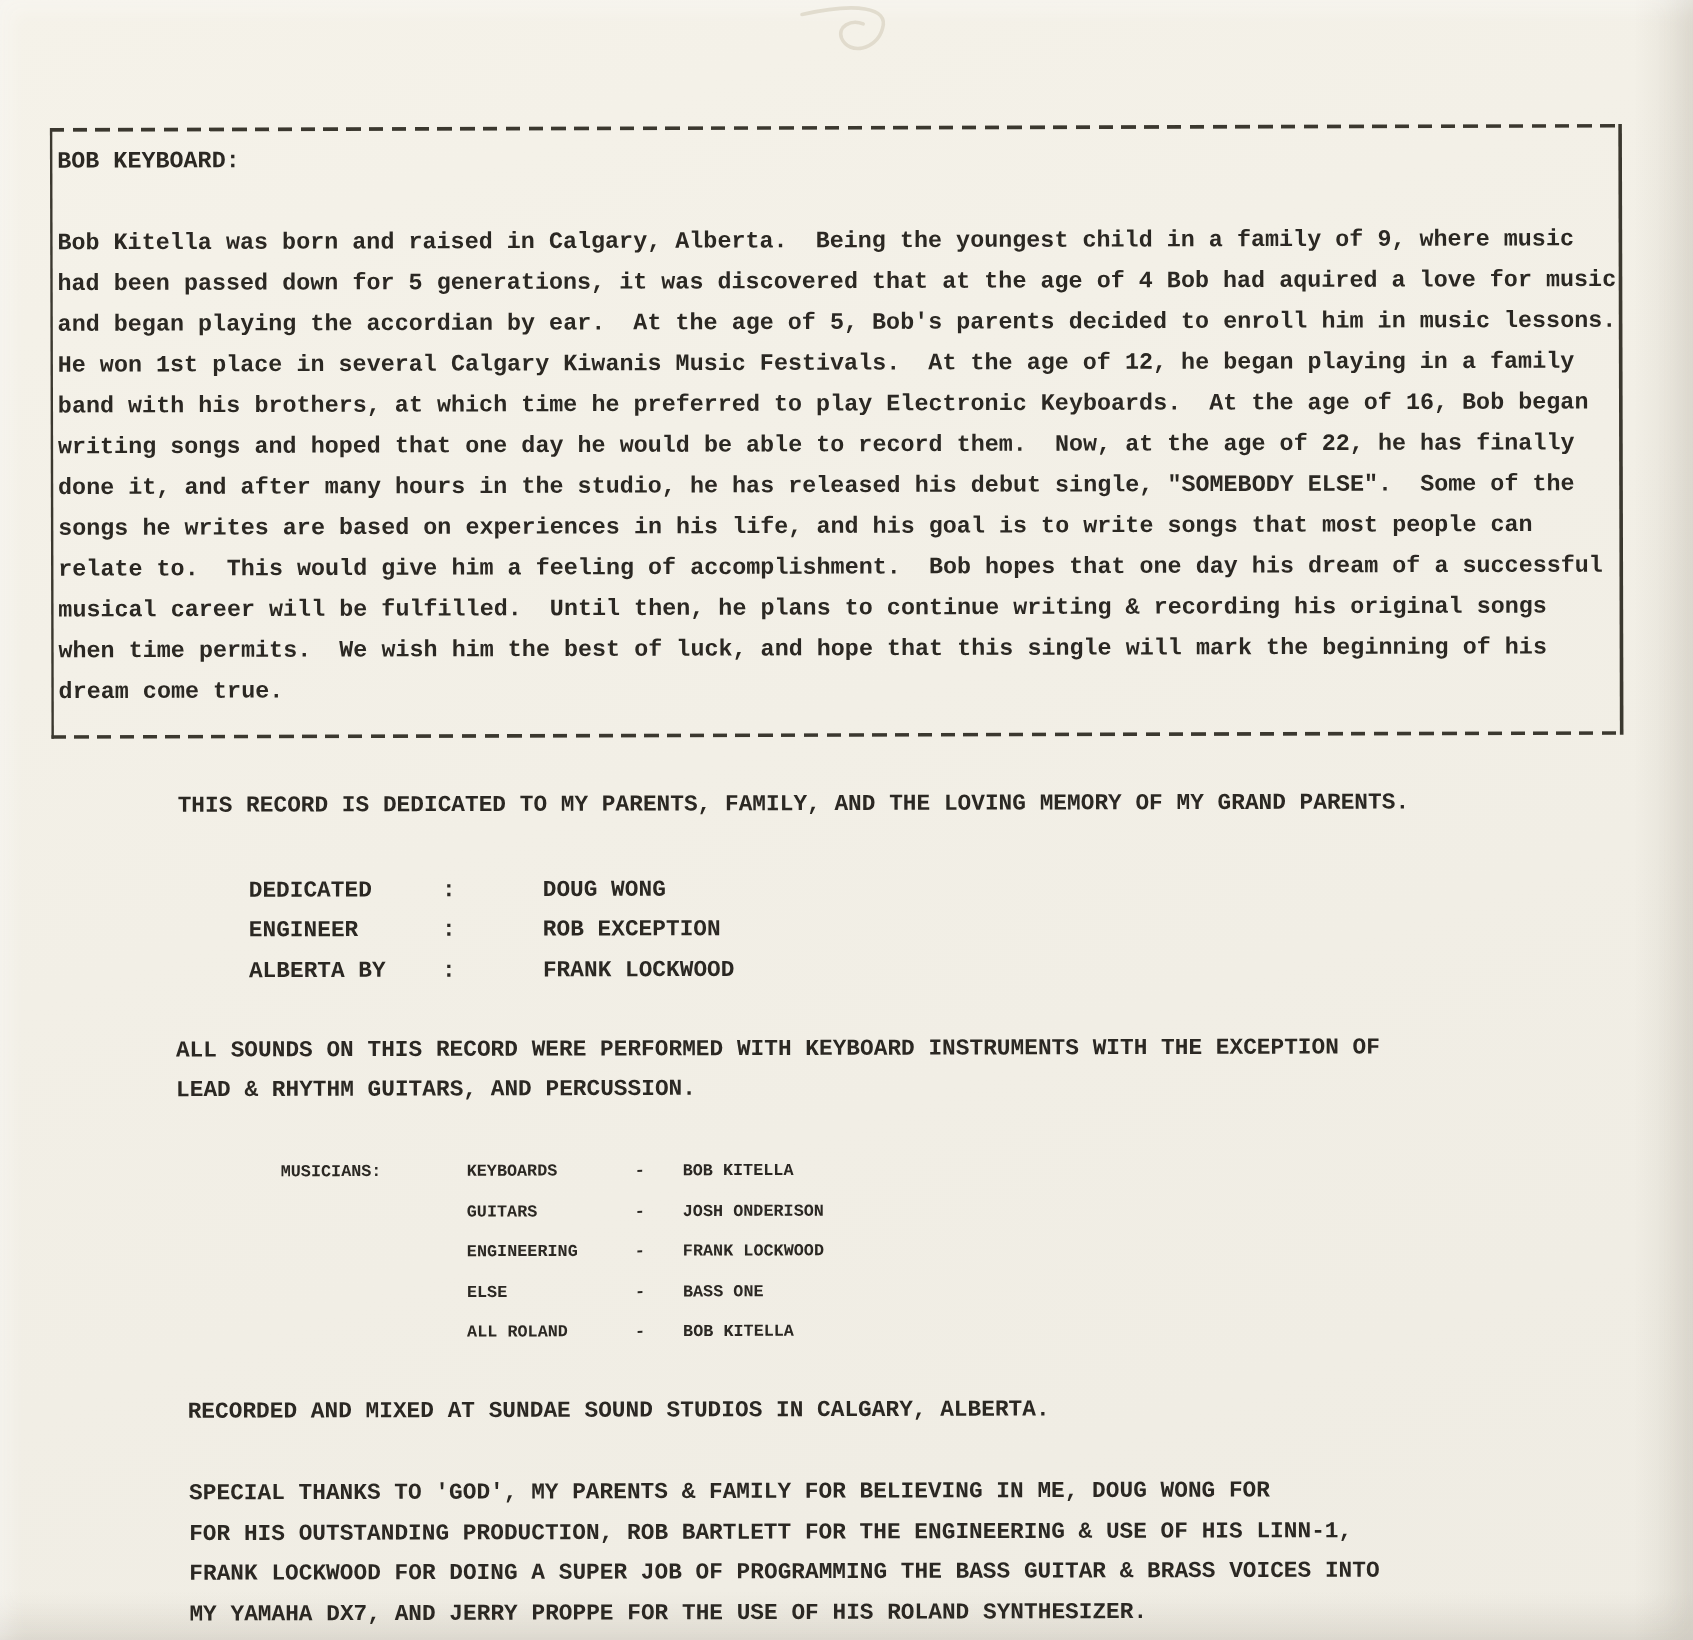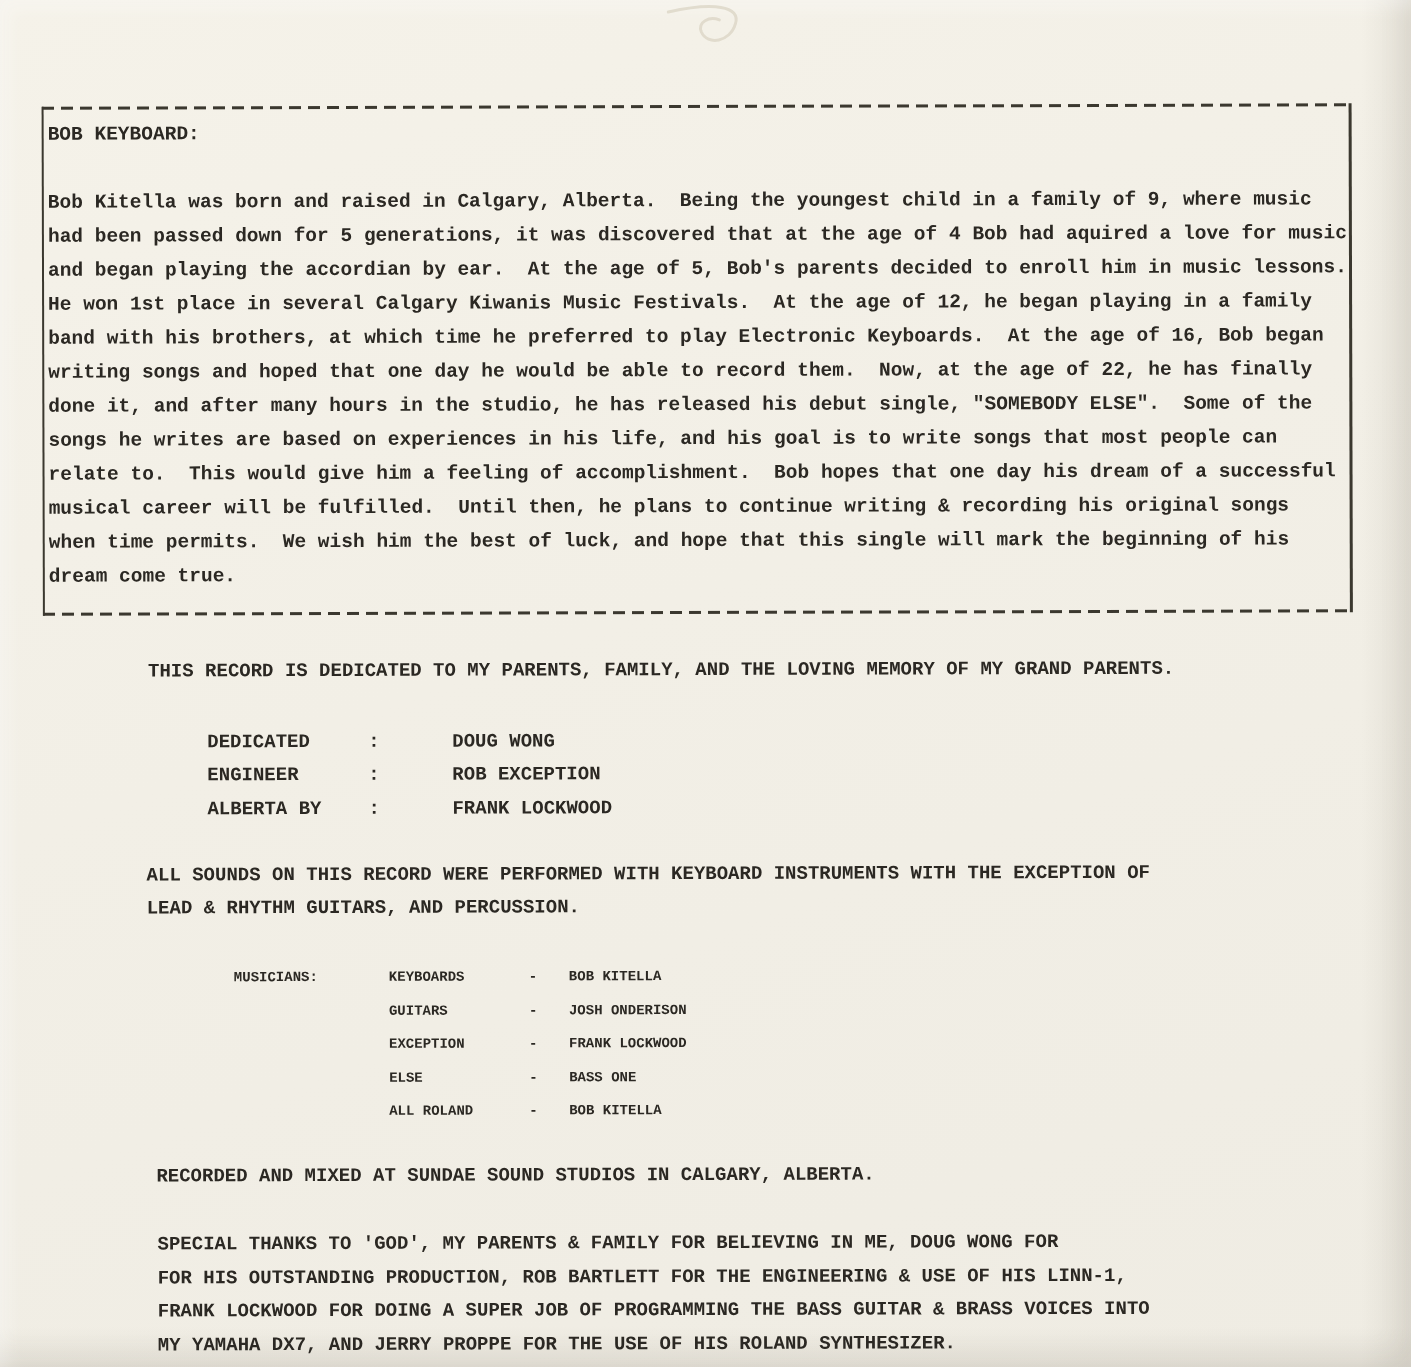--- a/index.html
+++ b/index.html
@@ -156,21 +156,21 @@
         <span class="m-name">BOB KITELLA</span>
       </div>
       <div class="m-row">
         <span class="m-label"></span>
         <span class="m-instr">GUITARS</span>
         <span class="m-dash">-</span>
         <span class="m-name">JOSH ONDERISON</span>
       </div>
       <div class="m-row">
         <span class="m-label"></span>
-        <span class="m-instr">EXCEPTION</span>
+        <span class="m-instr">ENGINEERING</span>
         <span class="m-dash">-</span>
         <span class="m-name">FRANK LOCKWOOD</span>
       </div>
       <div class="m-row">
         <span class="m-label"></span>
         <span class="m-instr">ELSE</span>
         <span class="m-dash">-</span>
         <span class="m-name">BASS ONE</span>
       </div>
       <div class="m-row">

